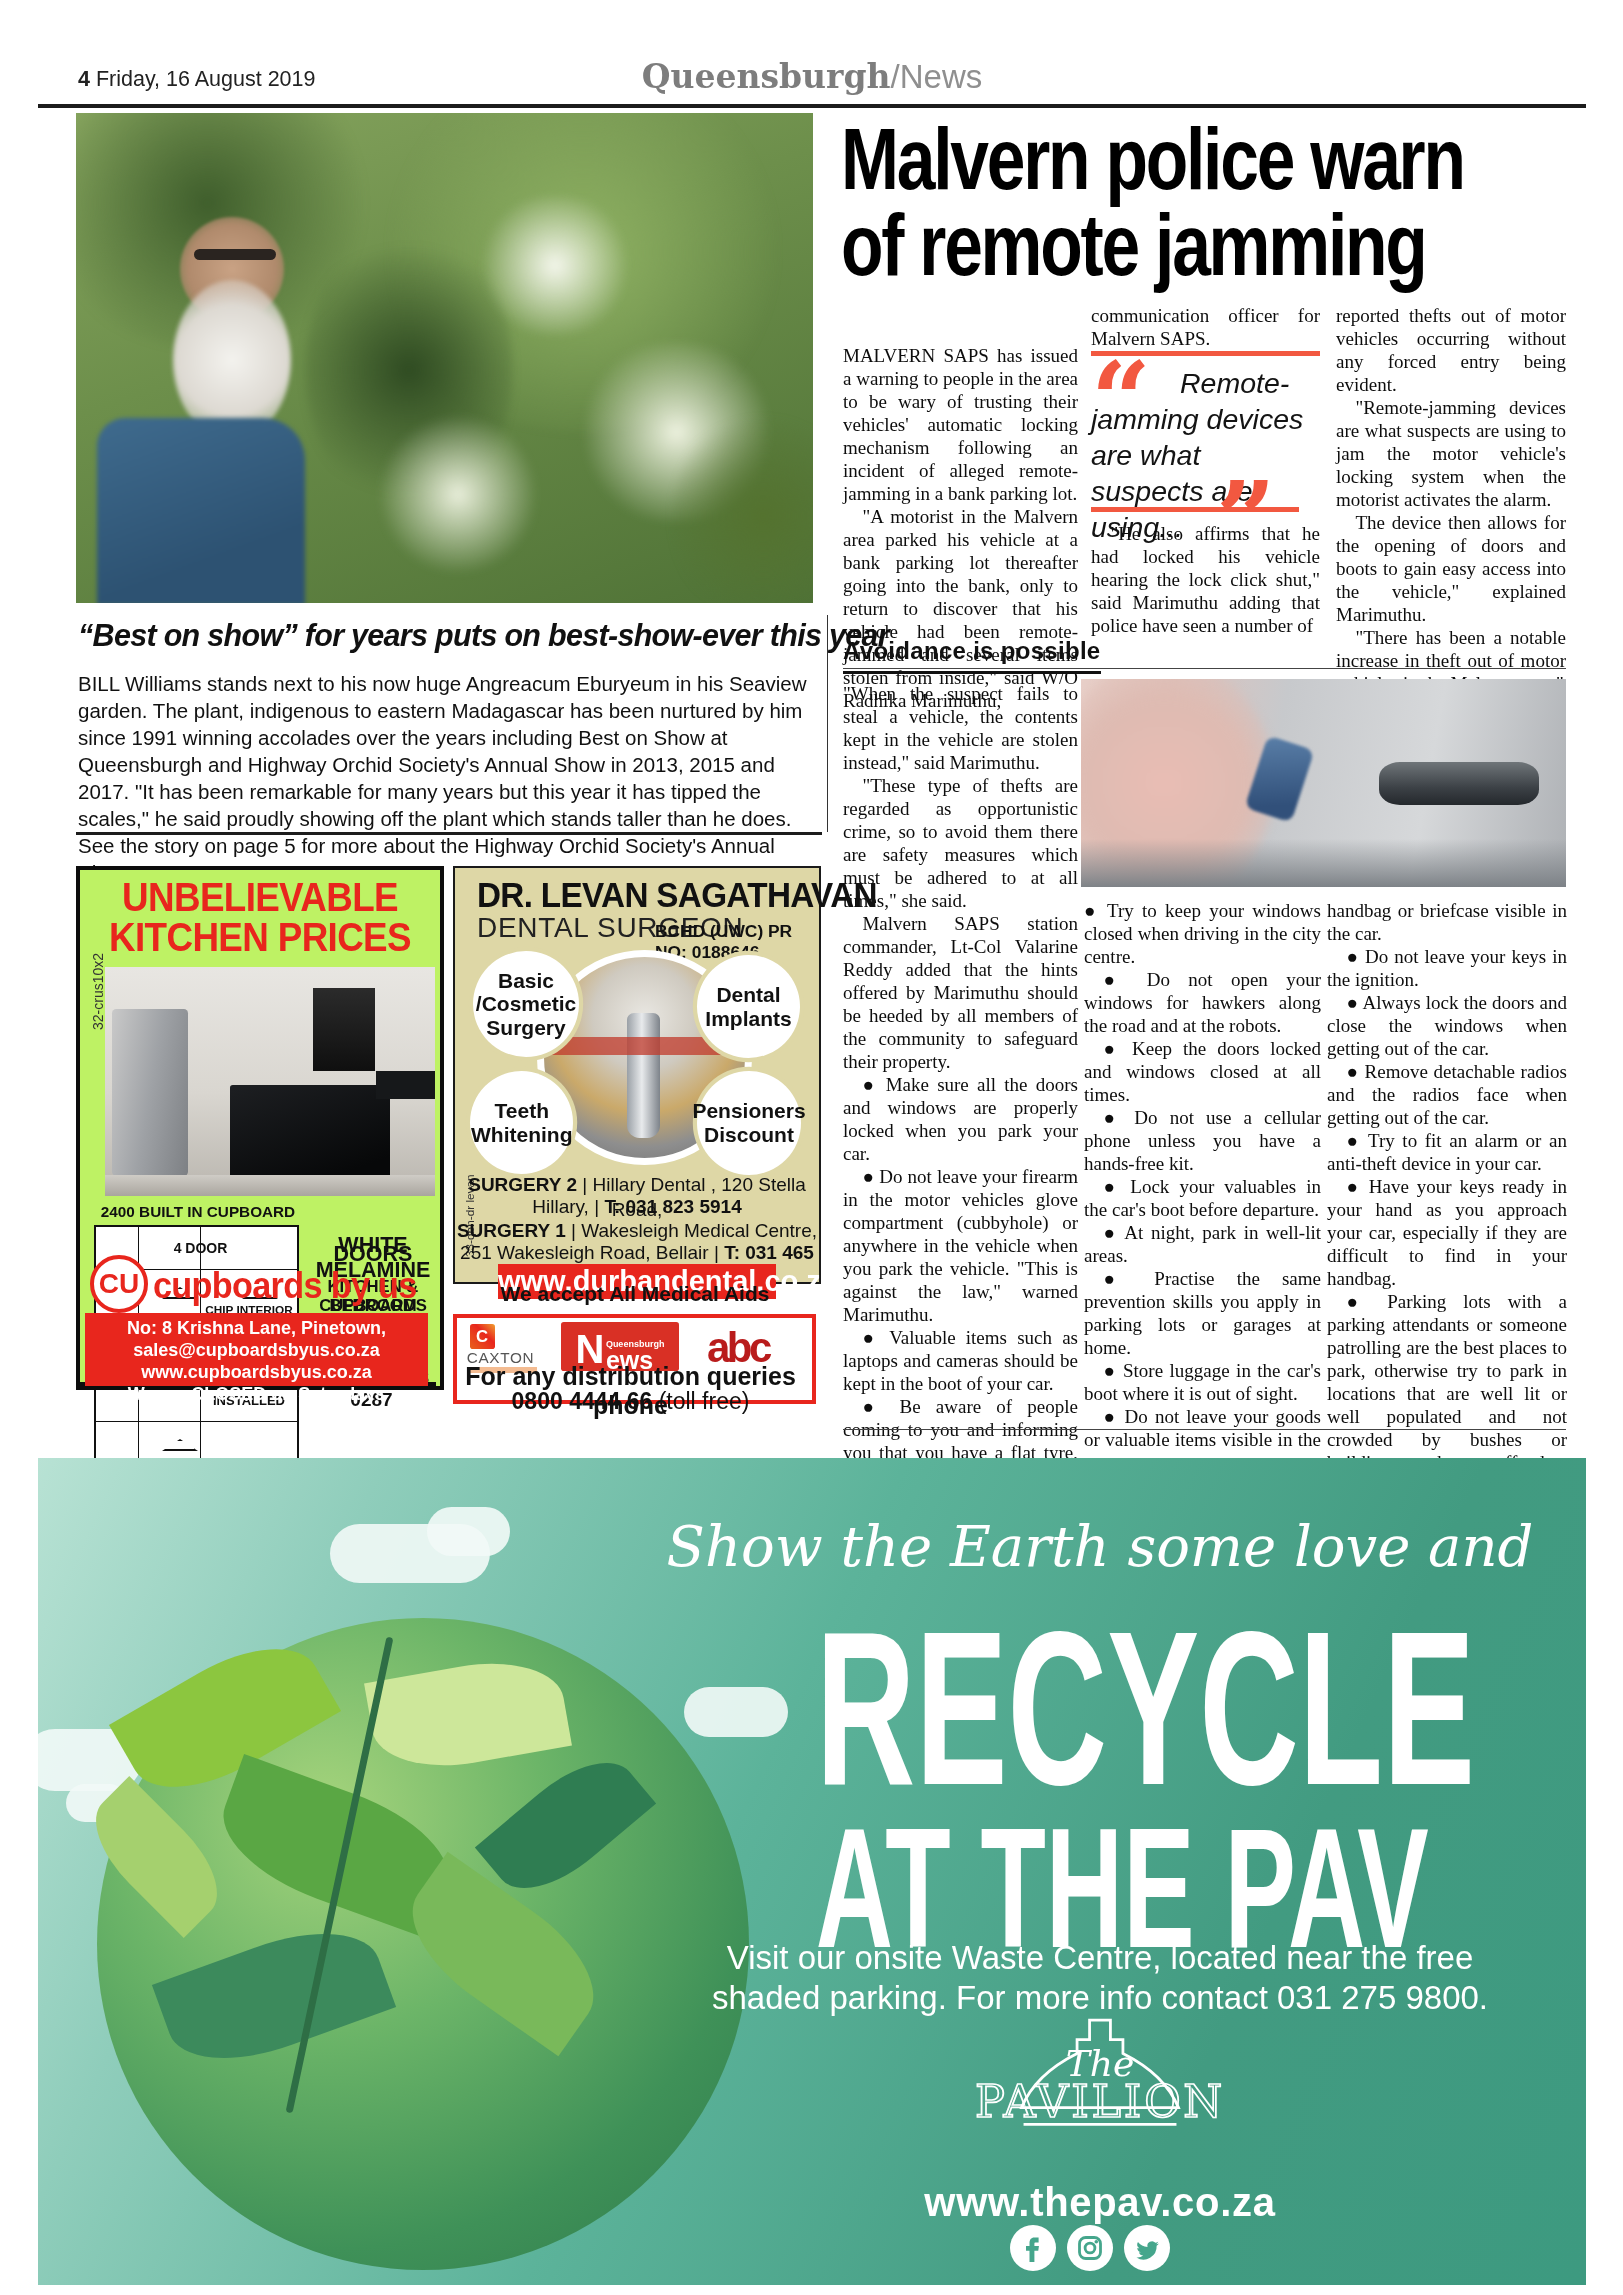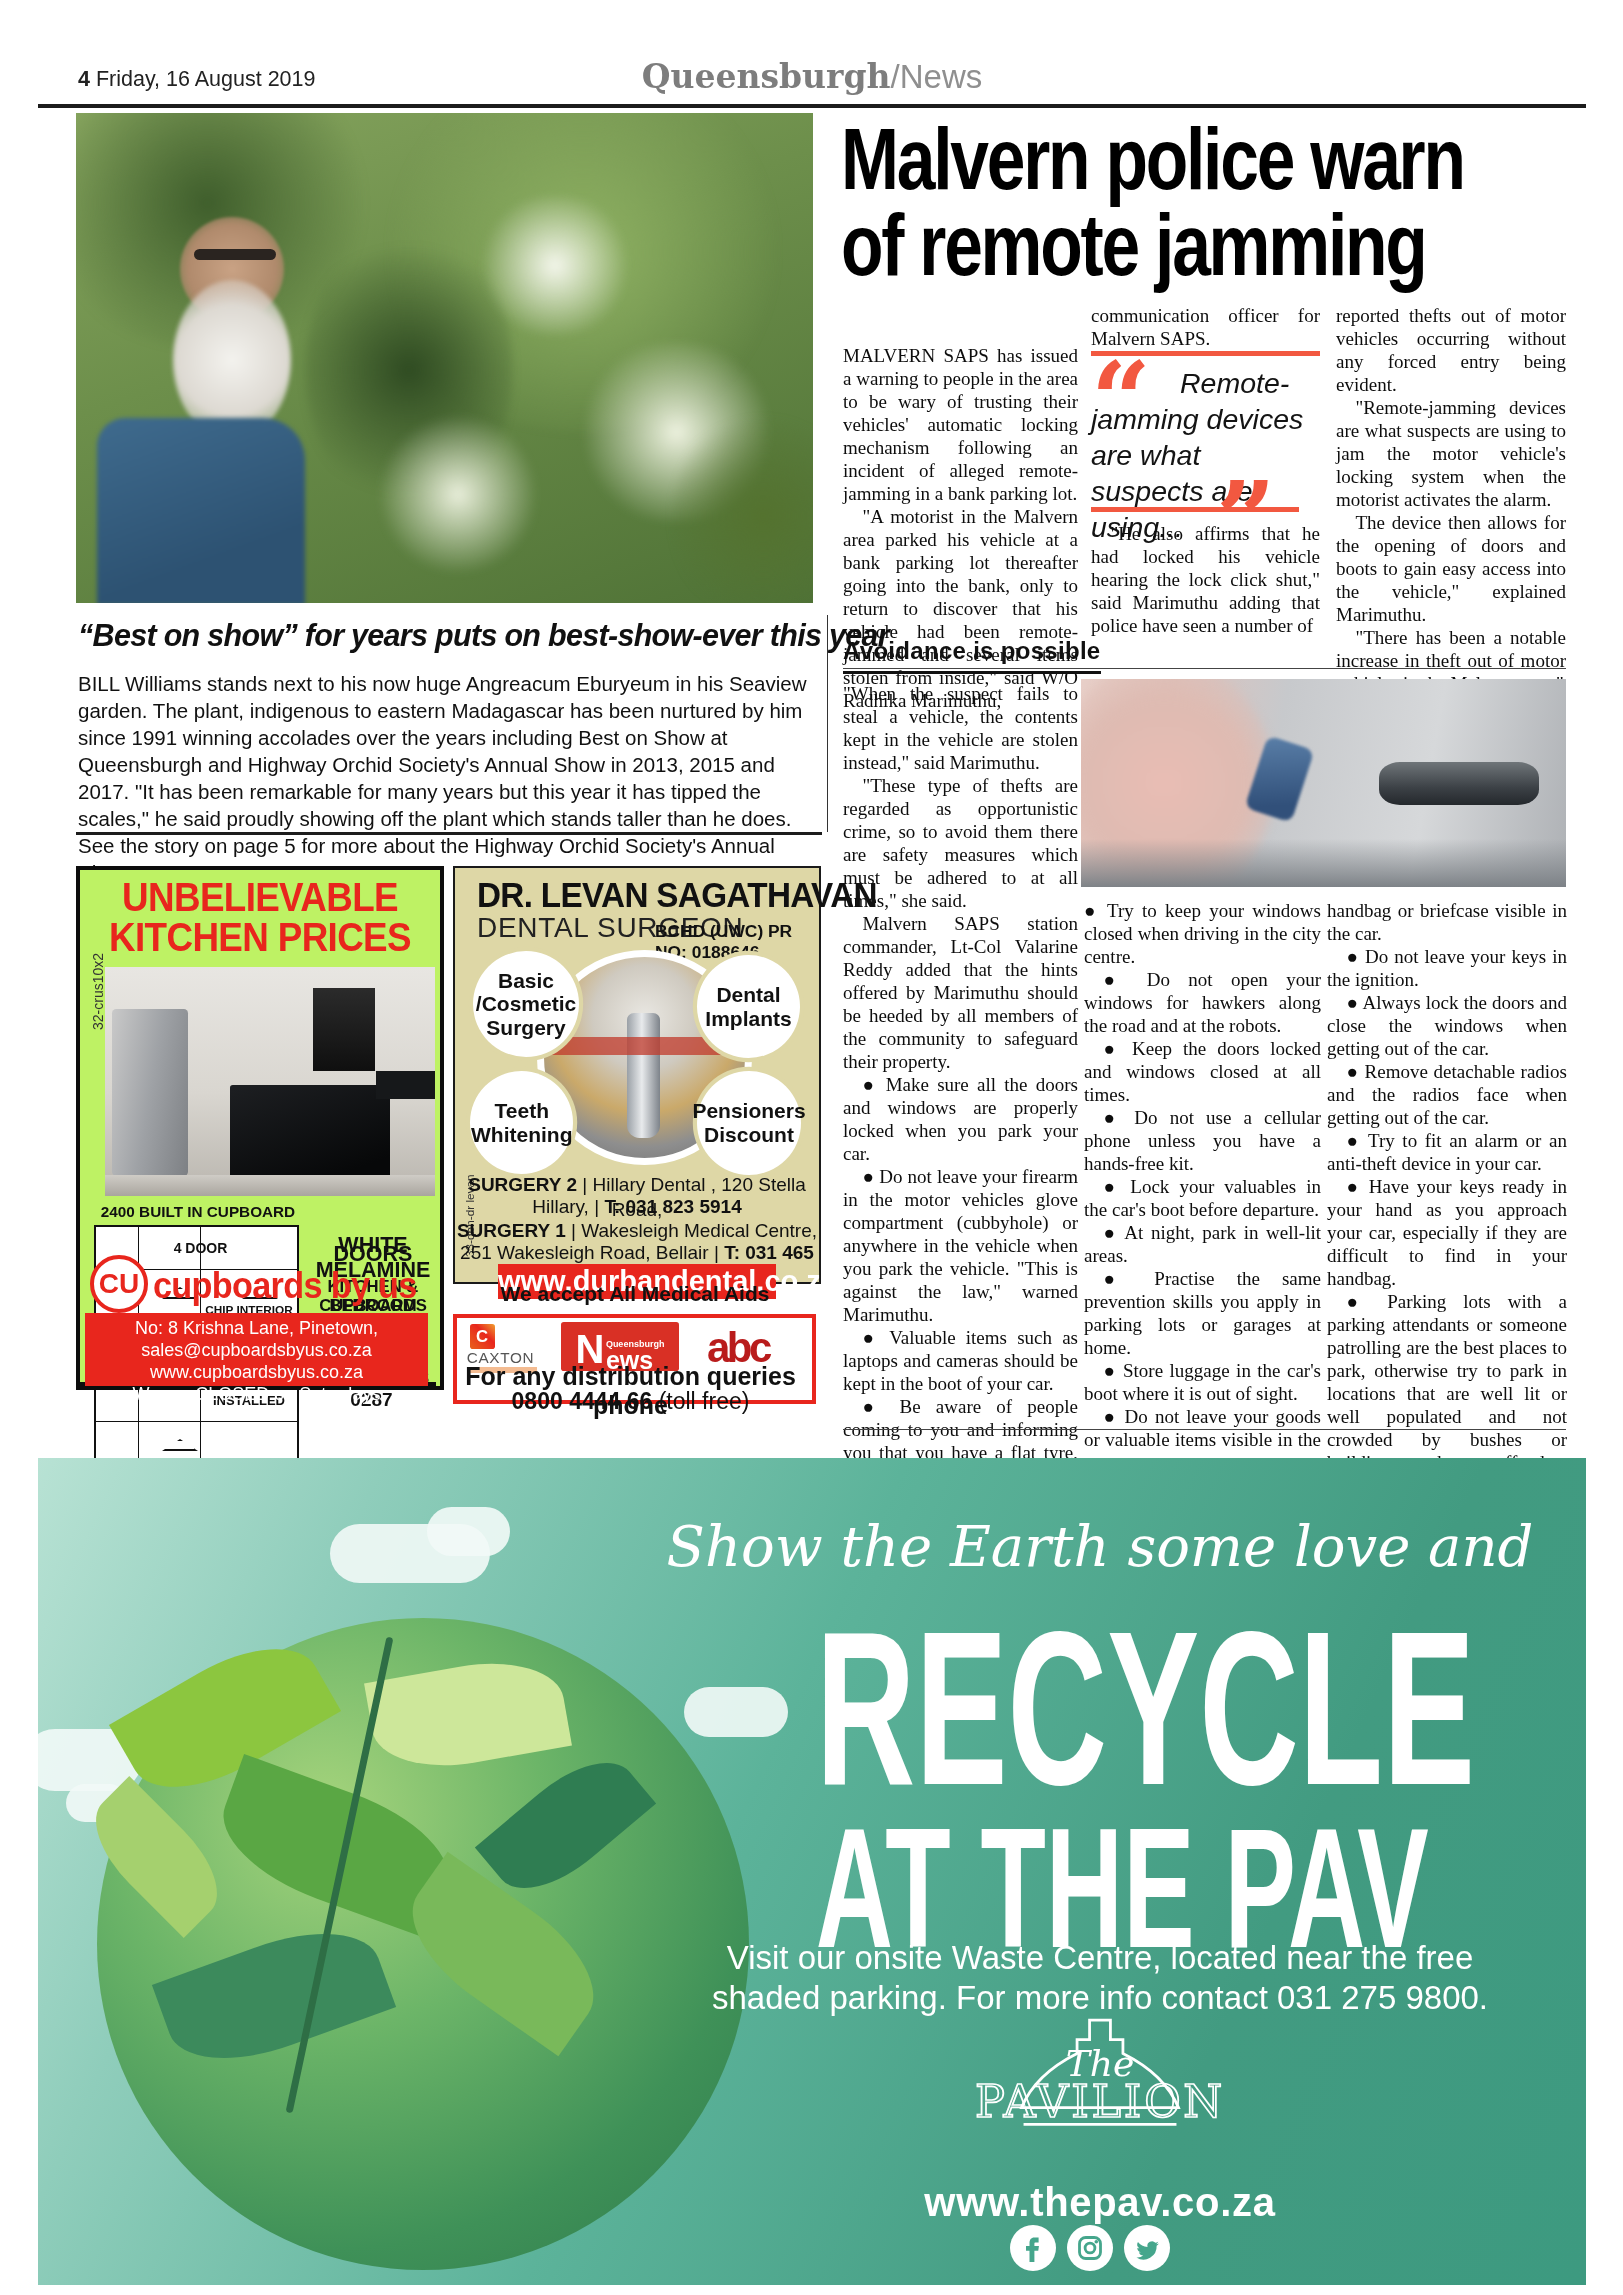--- a/index.html
+++ b/index.html
@@ -39,21 +39,21 @@
   .dia-line{position:absolute;background:#111;}
   .dia-label{font-weight:bold;font-size:15.3px;text-align:center;}
   .hanger{position:absolute;width:0;height:0;border-left:18px solid transparent;border-right:18px solid transparent;border-bottom:14px solid transparent;border-bottom-color:transparent;border-bottom:none;border-top:none;}
   .hanger:before{content:"";position:absolute;left:-18px;top:4.2px;width:0;height:0;border-left:18px solid transparent;border-right:18px solid transparent;border-bottom:12.5px solid #111;}
   .hanger:after{content:"";position:absolute;left:-19.4px;top:5.6px;width:33px;height:8.3px;background:#fff;}
   .kright{text-align:center;font-weight:900;}
   .kcontact{font-size:19px;font-weight:bold;text-align:center;}
   .cu-ring{border:4.2px solid #e8261d;border-radius:50%;color:#e8261d;font-weight:900;display:flex;align-items:center;justify-content:center;}
   .brandname{color:#e8261d;font-weight:900;font-size:36px;letter-spacing:-0.7px;transform:scaleX(.95);transform-origin:0 50%;white-space:nowrap;}
   .kfooter{background:#e8261d;color:#fff;text-align:center;}
-  .kfooter div{font-weight:normal;font-size:18px;line-height:22px;}
+  .kfooter div{font-weight:bold;font-size:18px;line-height:22px;}
   
   .dad{background:#ded7a6;border:2.1px solid #1a1a1a;}
   .dad-name{font-weight:900;font-size:35px;letter-spacing:-0.7px;transform:scaleX(.95);transform-origin:0 0;white-space:nowrap;color:#111;}
   .dad-sub{font-size:28px;letter-spacing:0.7px;color:#222;}
   .dad-reg{font-size:17.4px;font-weight:bold;}
   .badge{background:#fff;border-radius:50%;display:flex;align-items:center;justify-content:center;text-align:center;font-weight:900;font-size:21px;line-height:23.6px;white-space:pre-line;box-shadow:0 0 0 4.2px #ded7a6;}
   .implant{border-radius:50%;border:7px solid #fff;background:radial-gradient(circle at 50% 30%,#e9e7e2 0%,#cfcac0 30%,#caa96a 55%,#8e8e8e 75%,#6c6c6c 100%);}
   .dad-addr{font-size:19px;line-height:25px;text-align:center;color:#111;}
   .dad-addr b{font-weight:900;}
   .redbar{background:#e8261d;color:#fff;font-weight:900;font-size:29px;text-align:center;}

